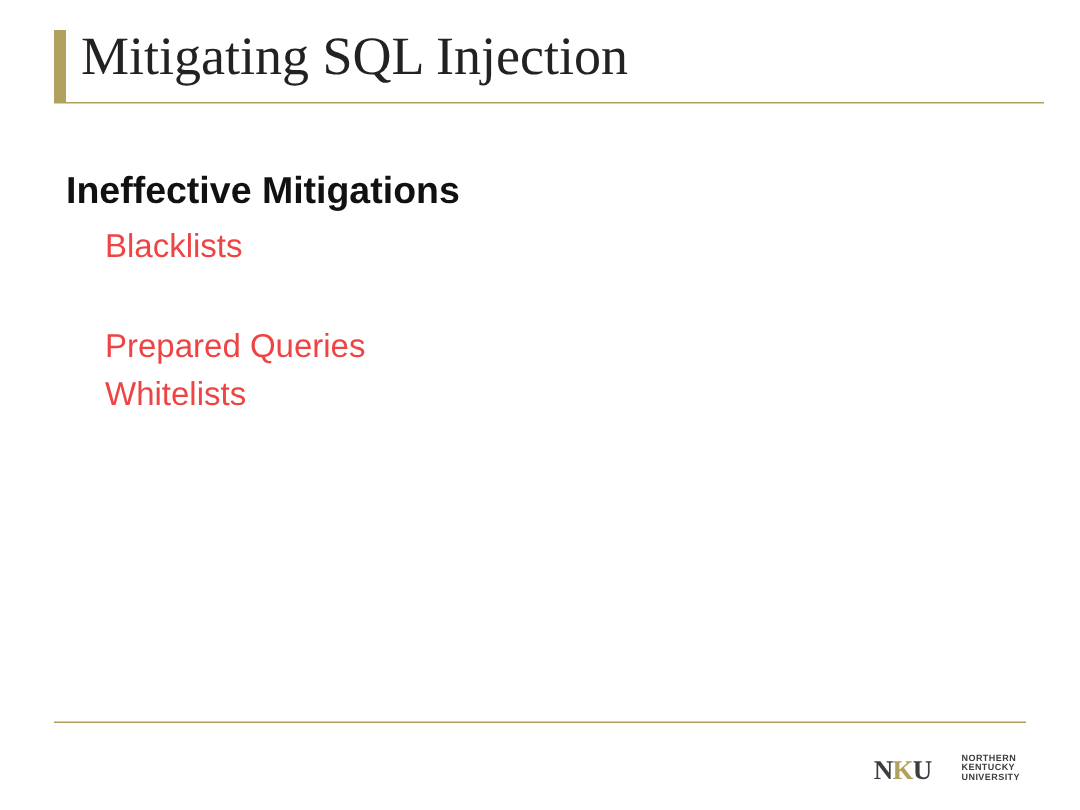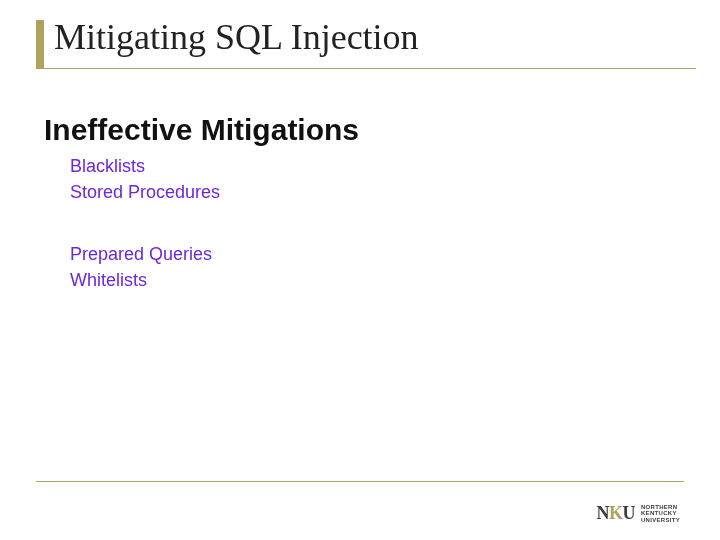--- a/index.html
+++ b/index.html
@@ -45,48 +45,47 @@
     margin-left: -6px;
     width: 660px;
   }
   .content {
     padding-left: 8px;
   }
   .section {
     margin-bottom: 36px;
   }
   .section-head {
-    font-size: 30px;
+    font-size: 25px;
     font-weight: bold;
     color: #111;
     margin-bottom: 6px;
   }
   .items {
     padding-left: 26px;
   }
   .item {
-    font-size: 18px;
-    color: #6d28d9;
+    font-size: 22px;
+    color: #ef4444;
     line-height: 1.45;
   }
   .bottom-rule {
     position: absolute;
     left: 36px;
     right: 36px;
     bottom: 58px;
     border: none;
     border-top: 1.5px solid #b0a15f;
   }
   .logo {
     position: absolute;
     right: 40px;
     bottom: 16px;
     display: flex;
-    align-items: center;
-    gap: 6px;
+    gap: 20px;
     margin-top: 47px;
   }
   .logo-mark {
     font-family: Georgia, 'Times New Roman', serif;
     font-weight: bold;
     font-size: 18px;
     color: #3d3d3d;
     letter-spacing: -0.5px;
     position: relative;
   }
@@ -113,21 +112,20 @@
     <h1 class="title">Mitigating SQL Injection</h1>
     <hr class="underline">
   </div>
 
   <div class="content">
 
     <div class="section">
       <div class="section-head">Ineffective Mitigations</div>
       <div class="items">
         <div class="item">Blacklists</div>
-        <div class="item">Stored Procedures</div>
       </div>
     </div>
 
     <div class="section">
       <div class="items">
         <div class="item">Prepared Queries</div>
         <div class="item">Whitelists</div>
       </div>
     </div>
 

